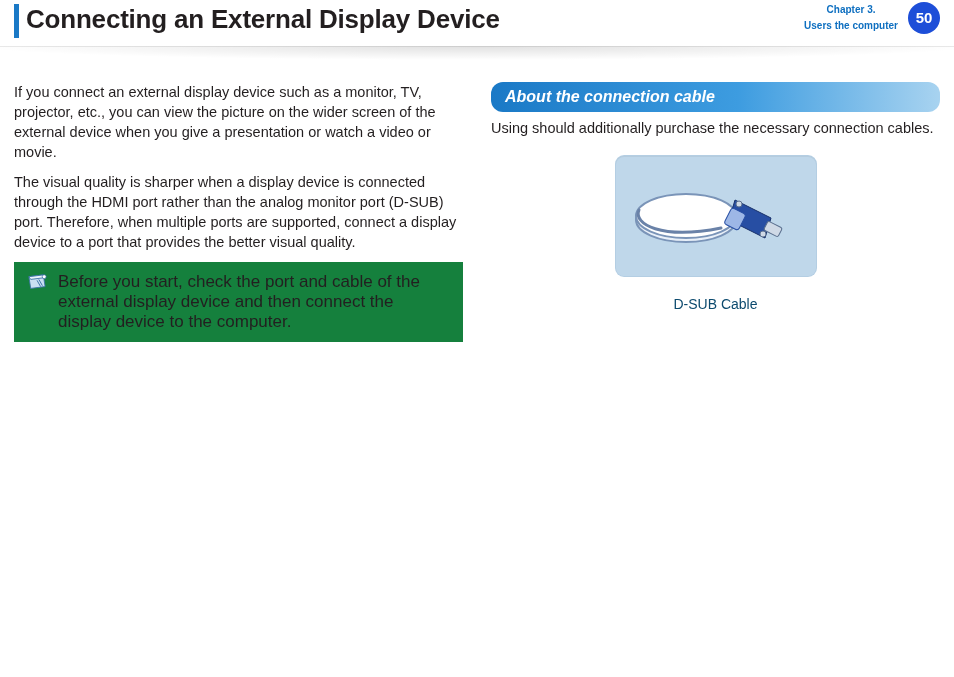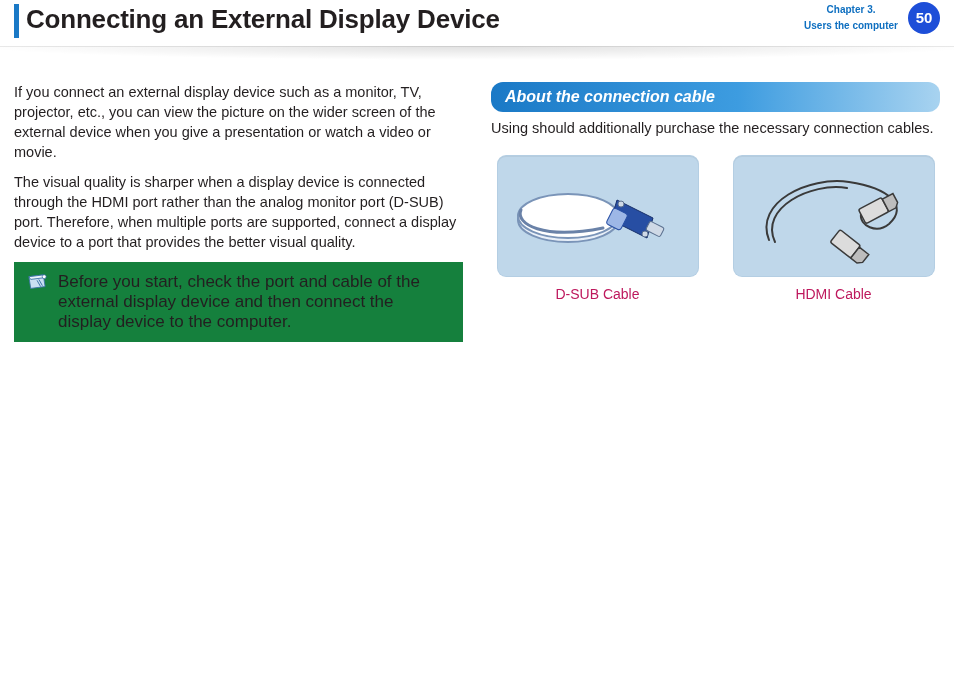--- a/index.html
+++ b/index.html
@@ -14,21 +14,21 @@
   .col{flex:1 1 0;min-width:0;}
   .body-p{font-size:14.5px;line-height:20px;margin:0 0 10px 0;color:#231f20;}
   .note{margin-top:8px;background:#15803d;padding:10px 12px 10px 44px;position:relative;font-size:17px;line-height:20px;color:#231f20;}
   .note-icon{position:absolute;left:12px;top:12px;width:22px;height:18px;}
   .note-icon svg{width:22px;height:18px;display:block;}
   .section-head{background:linear-gradient(to right,#1a79c6 0%,#3d9ce0 55%,#a8d3f0 100%);color:#fff;font-weight:700;font-style:italic;font-size:16px;padding:6px 14px;border-radius:12px;margin:0 0 6px 0;}
   .cable-row{display:flex;gap:36px;justify-content:center;margin-top:18px;}
   .cable{width:200px;text-align:center;}
   .cable-box{width:200px;height:120px;border-radius:8px;background:#bfd7ea;display:flex;align-items:center;justify-content:center;box-shadow:0 1px 0 rgba(0,0,0,0.05) inset,0 0 0 1px #b4cee3;}
   .cable-box svg{width:170px;height:96px;}
-  .cable-label{margin-top:10px;font-size:14px;color:#be185d;}
+  .cable-label{margin-top:20px;font-size:14px;color:#0c4a6e;}
 </style>
 </head>
 <body>
 <div class="page">
 
 <div class="header">
   <div class="title-rule"></div>
   <div class="title">Connecting an External Display Device</div>
   <div class="chapter">
     <div>Chapter 3.</div>
@@ -77,38 +77,19 @@
               <rect x="96" y="42" width="16" height="18" rx="3" fill="#9db7e6" stroke="#274ea3" stroke-width="1" transform="rotate(27 104 51)"></rect>
               <rect x="134" y="56" width="16" height="10" rx="2" fill="#cfd9e6" stroke="#5a6f8e" stroke-width="1" transform="rotate(27 142 61)"></rect>
               <circle cx="108" cy="36" r="3" fill="#cfd9e6" stroke="#5a6f8e"></circle>
               <circle cx="132" cy="66" r="3" fill="#cfd9e6" stroke="#5a6f8e"></circle>
             </g>
           </svg>
         </div>
         <div class="cable-label">D-SUB Cable</div>
       </div>
 
-      <div class="cable">
-        <div class="cable-box">
-          <svg viewBox="0 0 170 96">
-            <g stroke="#2b2b2b" stroke-width="2" fill="none" stroke-linecap="round">
-              <path d="M20 72 C 5 34, 60 8, 100 14 C 140 20, 160 38, 140 56 C 128 66, 110 58, 112 46" stroke="#3a3a3a"></path>
-              <path d="M26 74 C 10 40, 62 14, 98 20" stroke="#3a3a3a"></path>
-            </g>
-            <g transform="rotate(-28 122 44)">
-              <rect x="112" y="36" width="26" height="16" rx="2" fill="#dcdcdc" stroke="#3a3a3a" stroke-width="1.5"></rect>
-              <path d="M138 38 L150 38 L150 48 L146 52 L138 52 Z" fill="#bdbdbd" stroke="#3a3a3a" stroke-width="1.5"></path>
-            </g>
-            <g transform="rotate(38 94 74)">
-              <rect x="84" y="66" width="26" height="16" rx="2" fill="#dcdcdc" stroke="#3a3a3a" stroke-width="1.5"></rect>
-              <path d="M110 68 L122 68 L122 78 L118 82 L110 82 Z" fill="#bdbdbd" stroke="#3a3a3a" stroke-width="1.5"></path>
-            </g>
-          </svg>
-        </div>
-        <div class="cable-label">HDMI Cable</div>
-      </div>
 
     </div>
   </div>
 
 </div>
 
 </div>
 
 </body></html>

